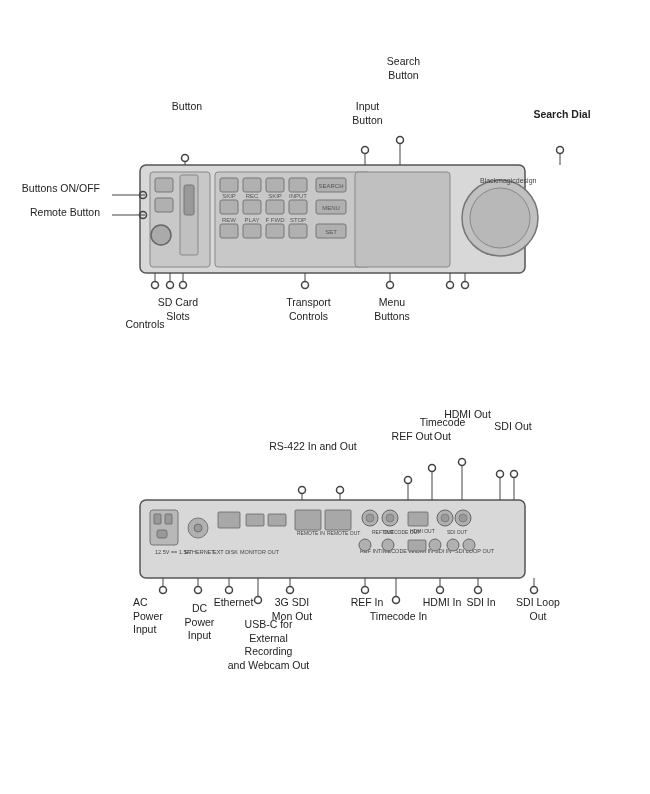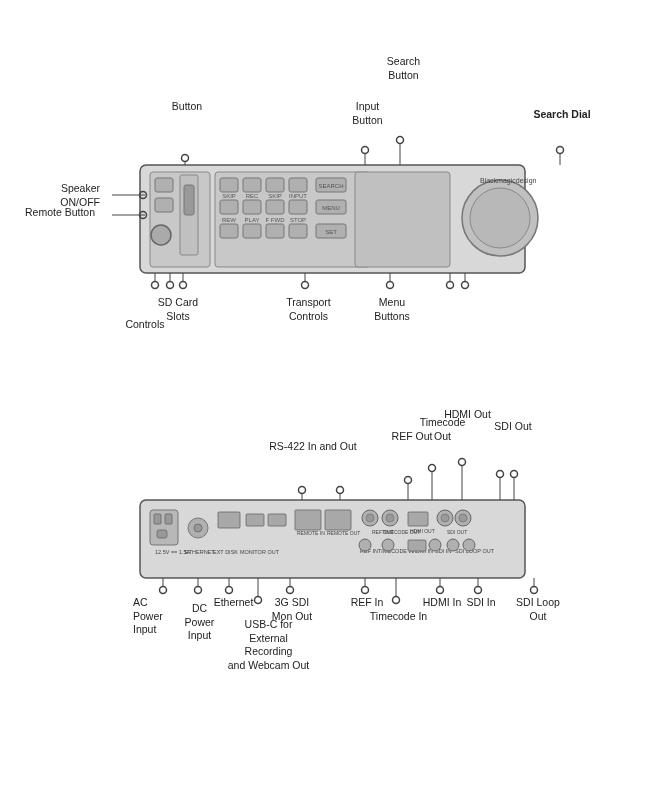--- a/index.html
+++ b/index.html
@@ -247,25 +247,25 @@
 
   <div class="label" style="left:340px; top:100px; text-align:center; width:55px;">Input
 Button</div>
 
   <div class="label" style="left:376px; top:55px; text-align:center; width:55px;">Search
 Button</div>
 
   <div class="label" style="left:532px; top:108px; text-align:center; width:60px;font-weight:bold;">Search Dial</div>
 
   <div class="label" style="left:20px; top:182px; text-align:right; width:80px; line-height:1.3;">
-    <span>Speaker
+    <span>Buttons
 ON/OFF</span>
   </div>
 
-  <div class="label" style="left:20px; top:206px; text-align:center; width:80px; line-height:1.3;">
+  <div class="label" style="left:20px; top:206px; text-align:right; width:80px; line-height:1.3;">
     <span>Remote
 Button</span>
   </div>
 
   <div class="label" style="left:115px; top:318px; text-align:center; width:60px;">Controls</div>
 
   <div class="label" style="left:148px; top:296px; text-align:center; width:60px;">
     <span>SD Card<br>Slots</span>
   </div>
 

